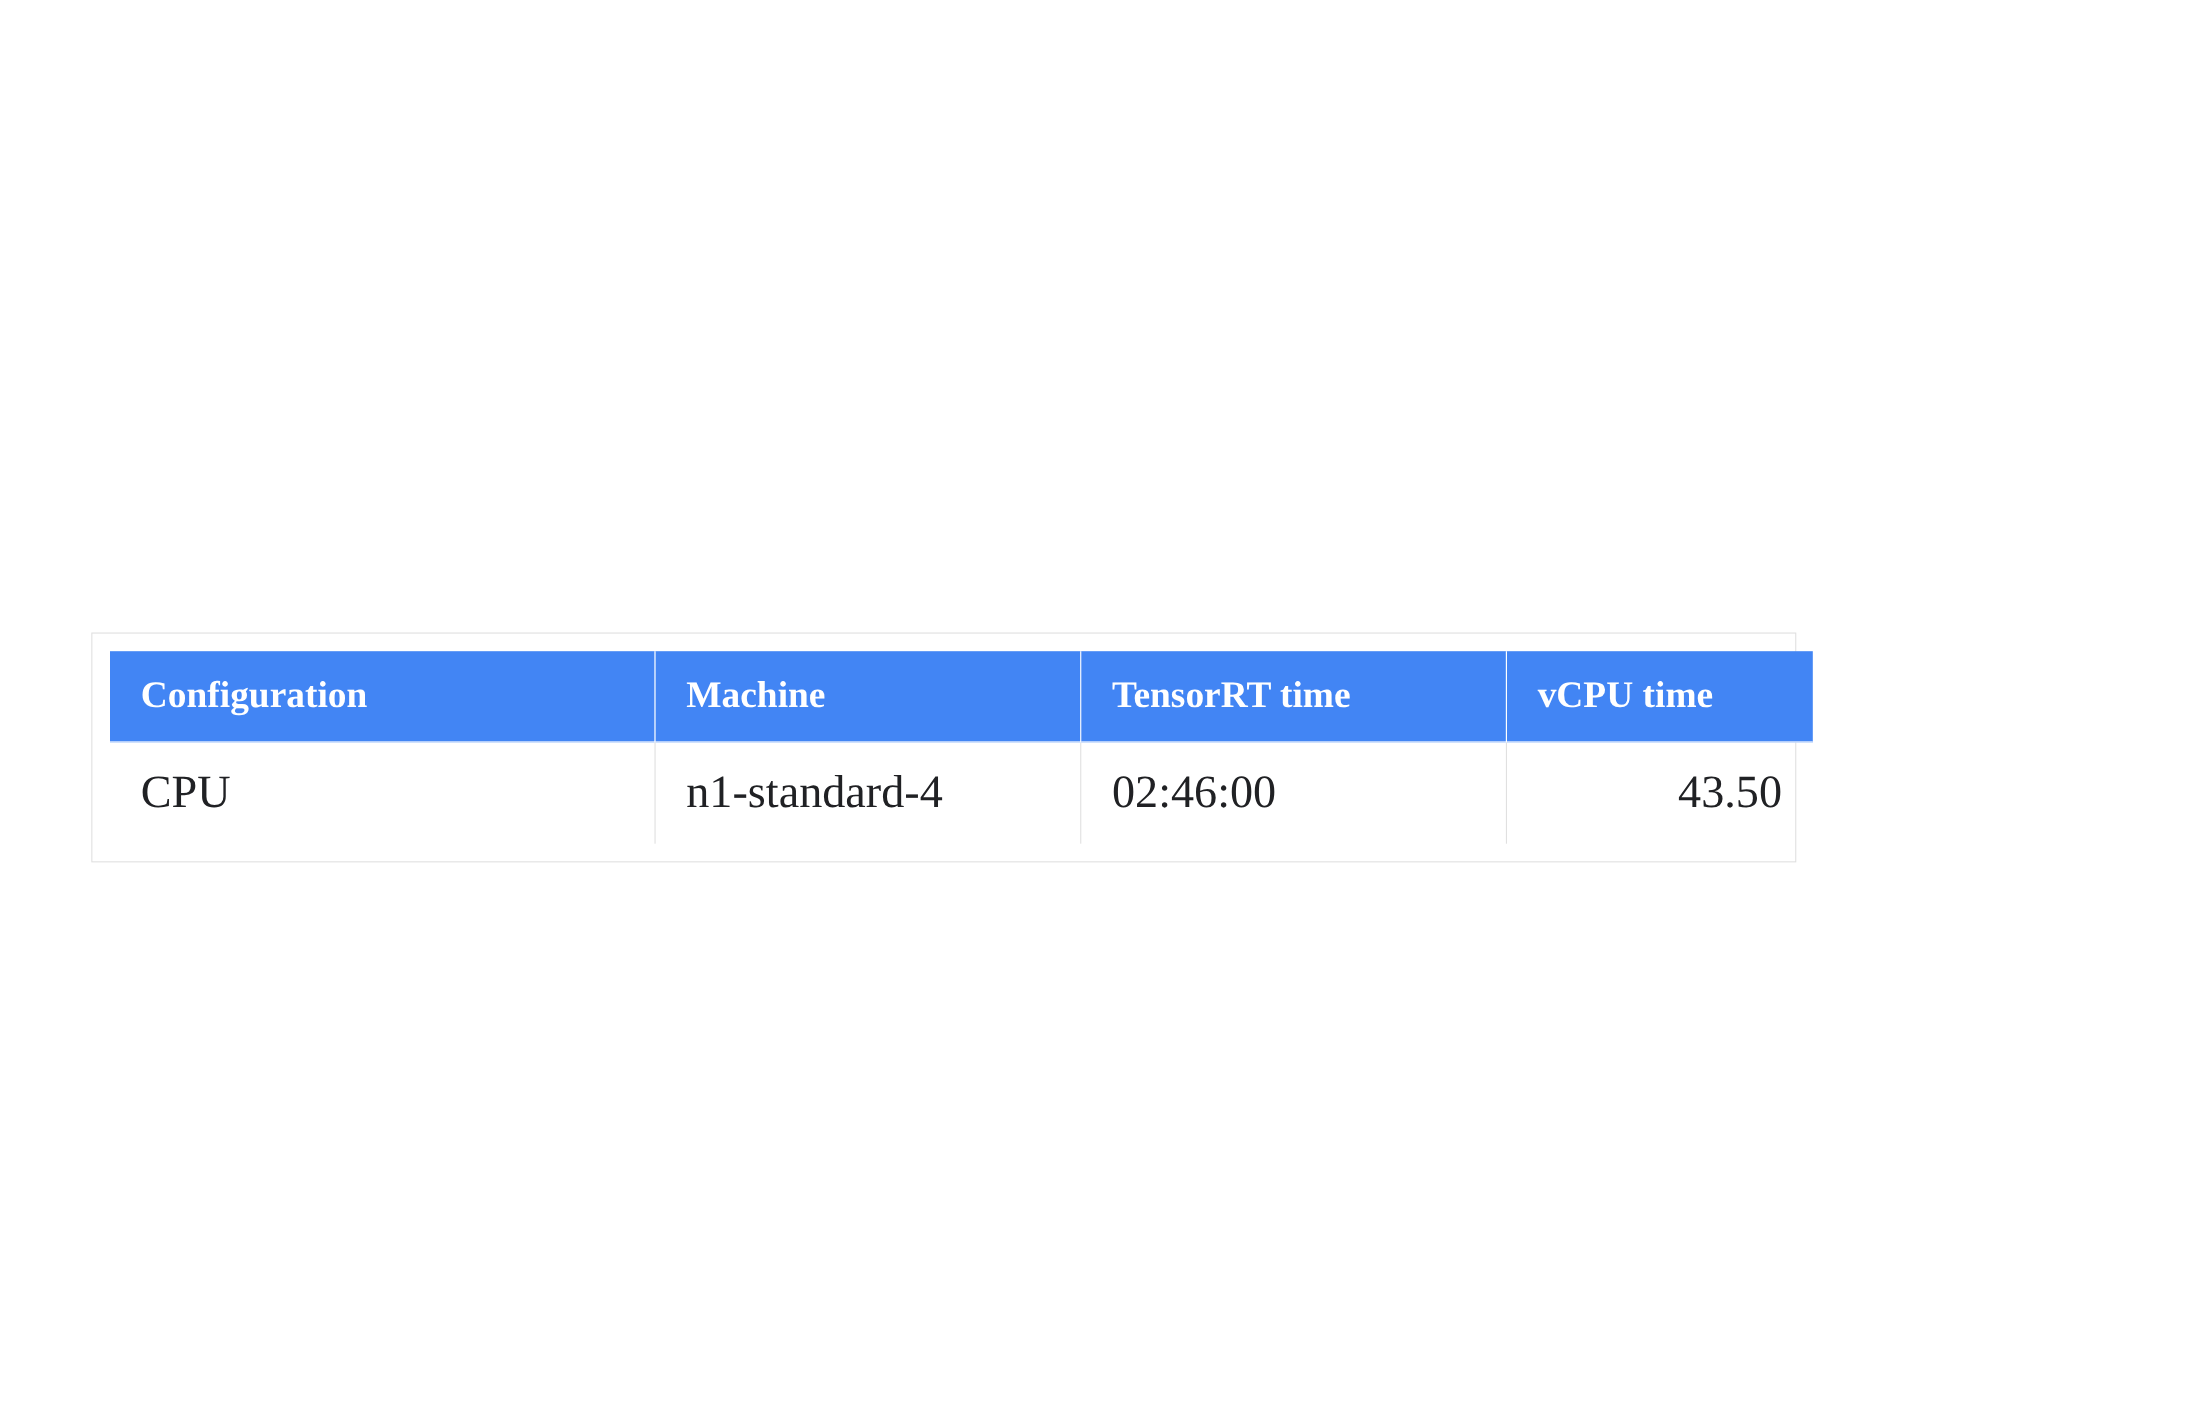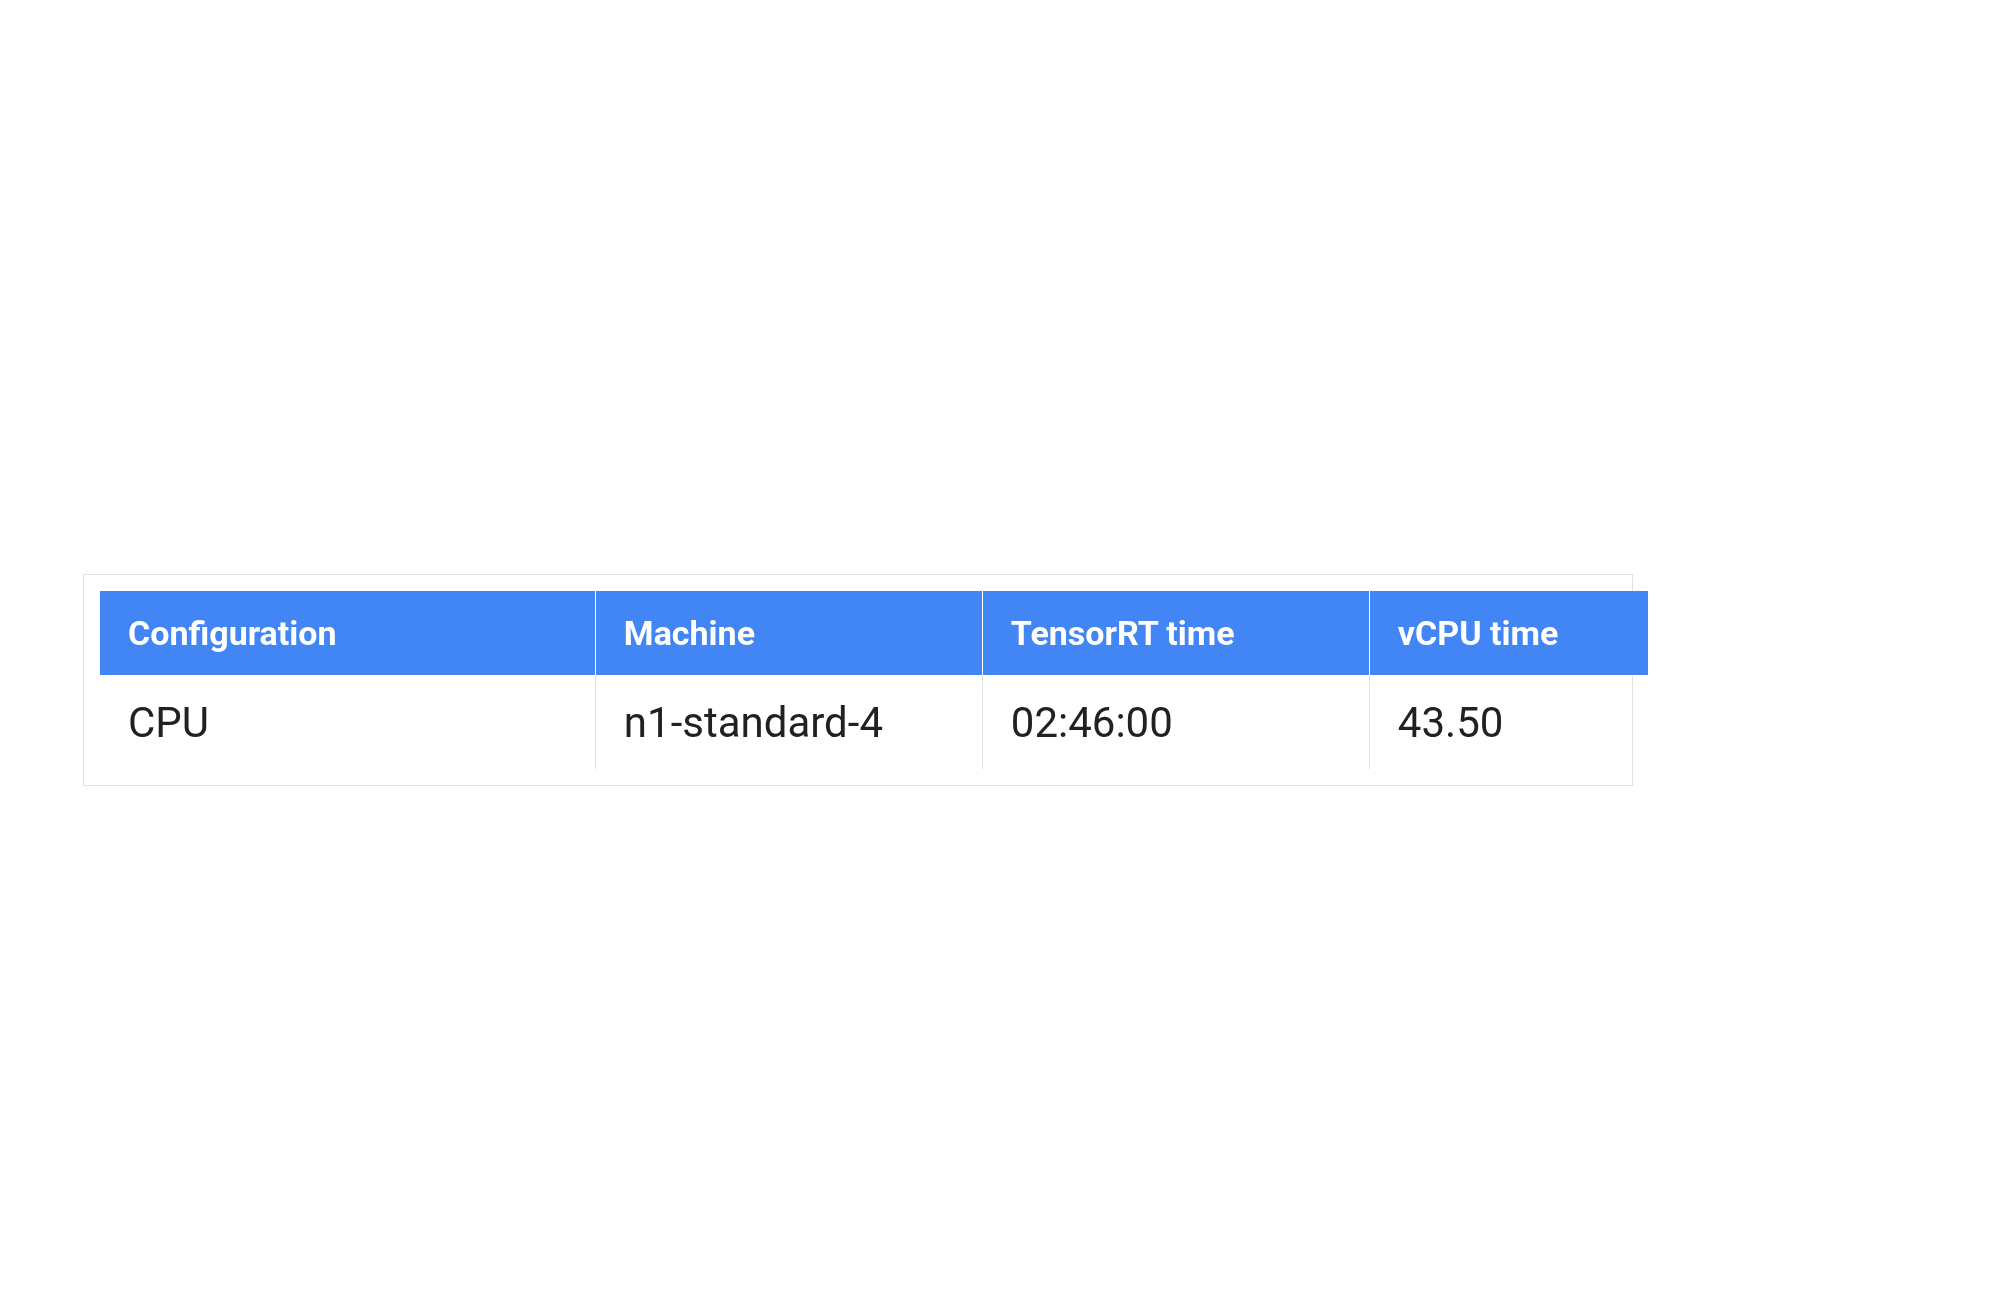--- a/index.html
+++ b/index.html
@@ -1,18 +1,19 @@
 <!DOCTYPE html>
 <html><head>
   <meta charset="utf-8">
   <style>
     * {
       margin: 16px;
       padding: 0;
       box-sizing: border-box;
+      font-family: Liberation Serif, serif;
     }
     body {
       font-family: 'Google Sans', -apple-system, BlinkMacSystemFont, 'Segoe UI', Roboto, Arial, sans-serif;
       background: #ffffff;
       width: 2000px;
       height: 1295px;
       display: flex;
       align-items: center;
       justify-content: flex-start;
       padding-left: 35px;
@@ -46,20 +47,21 @@
       color: #202124;
       padding: 22px 28px;
       border: 1px solid #e0e0e0;
       font-weight: 400;
     }
     td:first-child {
       border-left: none;
     }
     td:last-child {
       border-right: none;
+      text-align: right;
     }
     tr:last-child td {
       border-bottom: none;
     }
     .col-config {
       width: 32%;
     }
     .col-machine {
       width: 25%;
     }

